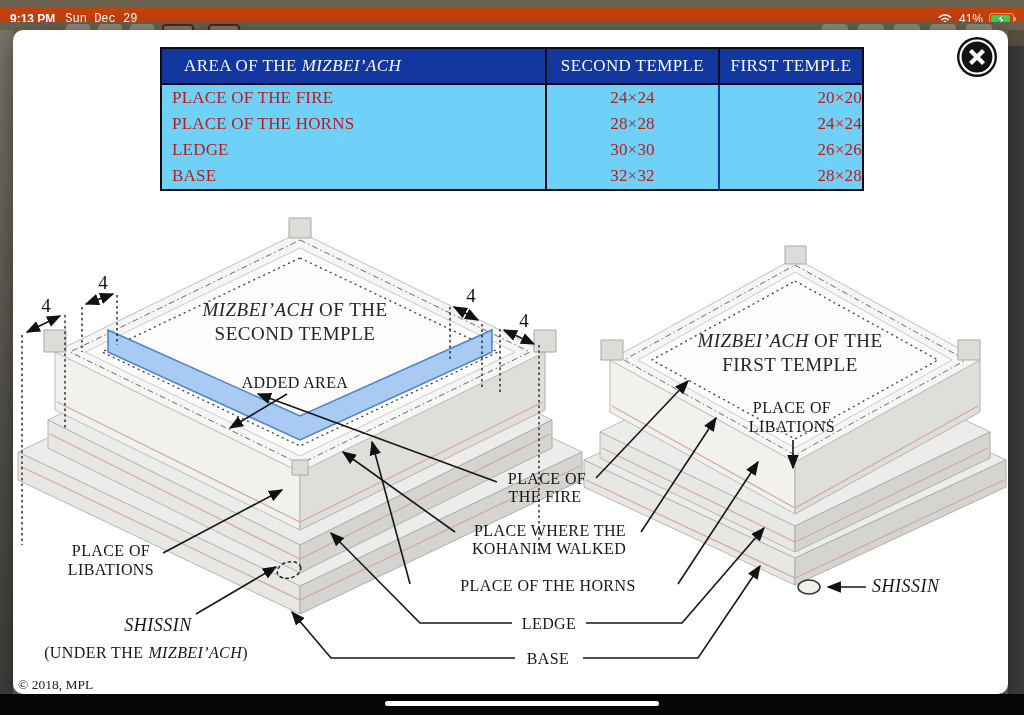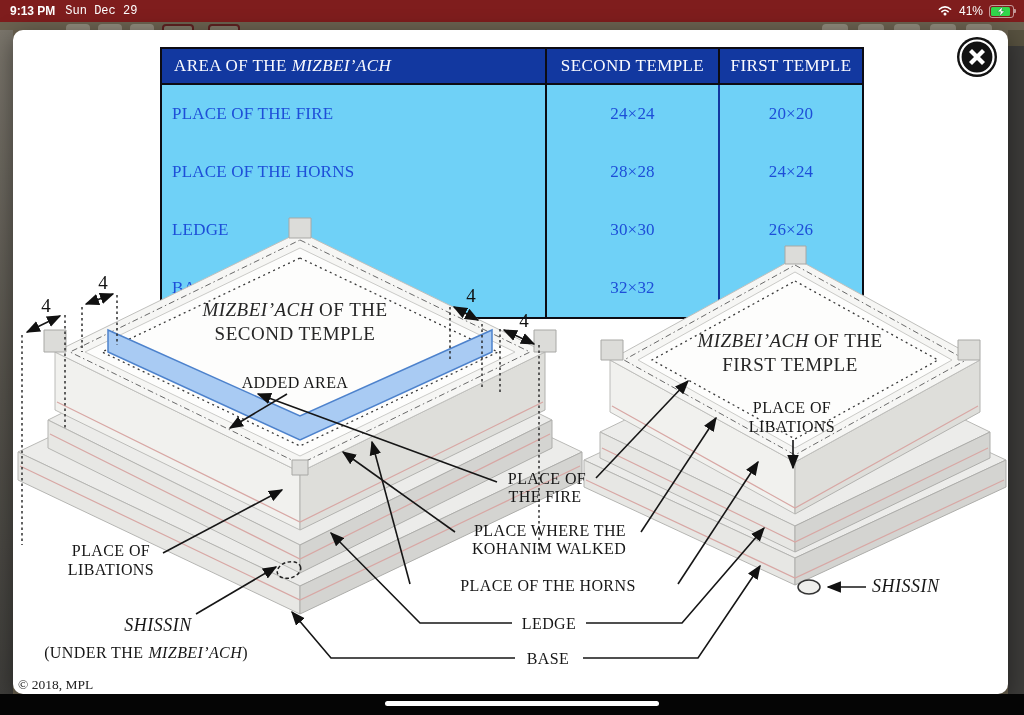--- a/index.html
+++ b/index.html
@@ -1,19 +1,19 @@
 <!DOCTYPE html>
 <html><head>
 <meta charset="utf-8">
 <style>
   html,body{margin:0;padding:0;background:#000;}
   .stage{position:relative;width:1024px;height:715px;overflow:hidden;background:#6b6250;font-family:"Liberation Sans",sans-serif;}
 
   
-  .statusbar{position:absolute;left:0;top:0;width:1024px;height:22px;background:#7f1d1d;color:#fff;
+  .statusbar{position:absolute;left:0;top:8px;width:1024px;height:22px;background:#c2410c;color:#fff;
     display:flex;align-items:center;justify-content:space-between;padding:0 10px;box-sizing:border-box;font-size:12px;}
   .sb-left{display:flex;gap:10px;align-items:center;}
   .sb-time{font-weight:700;}
   .sb-date{font-weight:400;font-family:Liberation Mono, monospace;}
   .sb-right{display:flex;gap:6px;align-items:center;}
   .battery{position:relative;width:23px;height:11px;border:1px solid rgba(255,255,255,.55);border-radius:3px;display:flex;align-items:center;}
   .battery .fill{position:absolute;left:1px;top:1px;bottom:1px;width:19px;background:#32d74b;border-radius:1.5px;}
   .battery .cap{position:absolute;right:-3px;top:3px;width:2px;height:4px;background:rgba(255,255,255,.55);border-radius:0 1px 1px 0;}
 
   
@@ -27,25 +27,25 @@
   .home-indicator{position:absolute;left:385px;top:701px;width:274px;height:5px;border-radius:3px;background:#fff;}
 
   
   .modal{position:absolute;left:13px;top:30px;width:995px;height:664px;background:#ffffff;border-radius:10px;
     box-shadow:0 6px 24px rgba(0,0,0,.45);}
 
   
   .mtable{position:absolute;left:160px;top:47px;width:702px;border-collapse:collapse;table-layout:fixed;
     font-family:"Liberation Serif",serif;border:2px solid #0c0c14;}
   .mtable th{background:#1238a0;color:#fbfbff;font-weight:400;font-size:17px;height:32px;letter-spacing:.4px;border:2px solid #0c0c14;}
-  .mtable th.c1{text-align:left;padding-left:12px;}
-  .mtable td{background:#6fd1f7;color:#1d4ed8;font-size:17px;height:26px;padding:16px;letter-spacing:.2px;}
+  .mtable th.c1{text-align:left;padding-left:22px;}
+  .mtable td{background:#6fd1f7;color:#b91c1c;font-size:17px;height:26px;padding:0;letter-spacing:.2px;}
   .mtable td.c1{text-align:left;padding-left:10px;border-right:2px solid #0c0c14;}
   .mtable td.c2{text-align:center;border-right:2px solid #1238a0;}
-  .mtable td.c3{text-align:center;}
+  .mtable td.c3{text-align:right;}
   .it{font-style:italic;}
   .hpre{margin-right:5px;}
 
   
   .closebtn{position:absolute;left:955px;top:35px;width:44px;height:44px;cursor:pointer;background:transparent;border:none;padding:0;}
 
   
   .dia{position:absolute;left:13px;top:30px;}
   .ft{fill:#ececea;stroke:#b9b9b6;stroke-width:1;}
   .fl{fill:#e7e7e4;stroke:#b5b5b2;stroke-width:1;}

